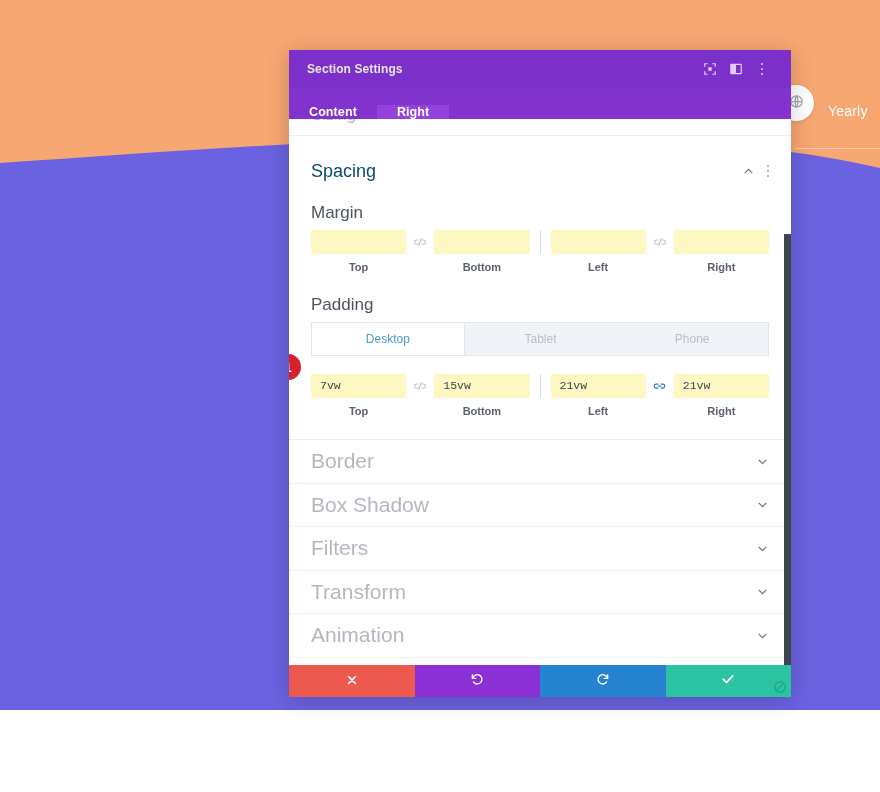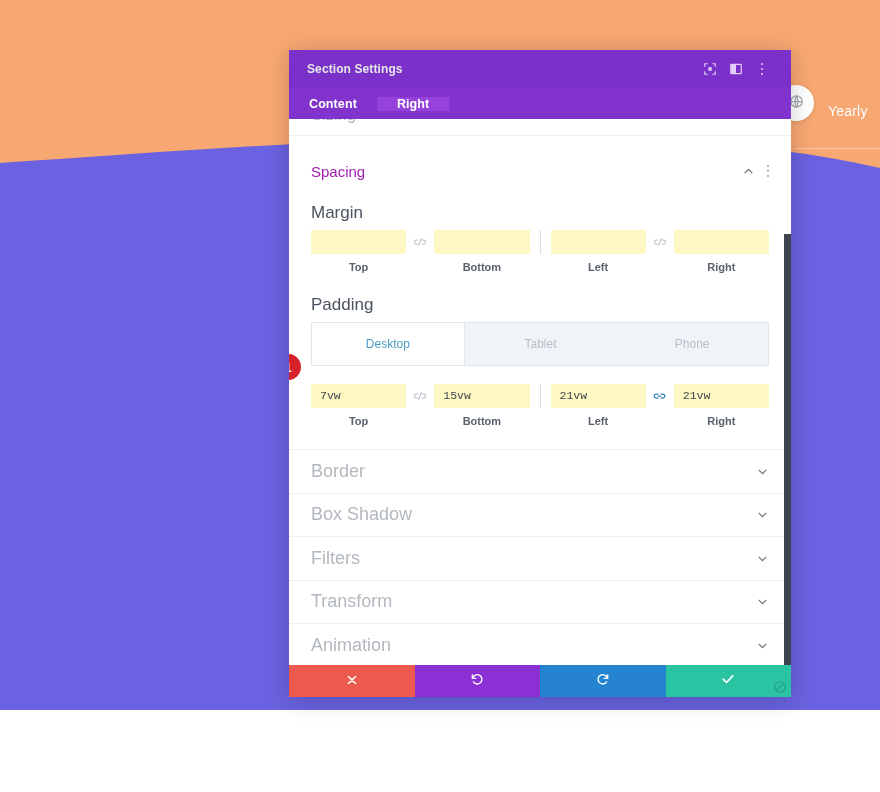--- a/index.html
+++ b/index.html
@@ -81,21 +81,21 @@
     color: #e4cdf7;
     flex: 0 0 auto;
   }
   .dots-v { display: flex; flex-direction: column; gap: 2.5px; align-items: center; }
   .dots-v i { width: 2.5px; height: 2.5px; border-radius: 50%; background: #e4cdf7; display: block; }
 
   
   #tabbar {
     height: 31px;
     background: #8233cd;
-    display: flex; align-items: center;
+    display: flex; align-items: flex-end;
     flex: 0 0 auto;
   }
   #tabbar .tab {
     padding: 0 20px;
     display: flex; align-items: center;
     color: #ffffff;
     font-size: 12.5px;
     font-weight: bold;
     letter-spacing: .1px;
   }
@@ -125,21 +125,21 @@
   
   #spacing {
     padding: 22px 22px 22px 22px;
     position: relative;
   }
   #spacing .sec-head {
     display: flex; align-items: center;
     margin-bottom: 19px;
   }
   #spacing .sec-head .sec-title {
-    font-size: 15px; color: #a21caf; flex: 1 1 auto;
+    font-size: 18px; color: #0c4a6e; flex: 1 1 auto;
   }
   #spacing .sec-head .head-ctrl {
     display: flex; align-items: center; gap: 12px;
   }
 
   .field-label {
     font-size: 17px; font-weight: normal; color: #4c5460;
     margin-bottom: 7px;
   }
 
@@ -171,21 +171,21 @@
   .link-btn {
     width: 28px; height: 24px;
     display: flex; align-items: center; justify-content: center;
     flex: 0 0 auto;
   }
 
   
   .resp-tabs {
     display: flex;
     border: 1px solid #e3e7ec;
-    height: 44px;
+    height: 34px;
     margin-bottom: 18px;
     background: #f0f3f7;
   }
   .resp-tabs .rt {
     flex: 1 1 0;
     display: flex; align-items: center; justify-content: center;
     font-size: 12px; color: #b7bfc9;
   }
   .resp-tabs .rt.active {
     background: #ffffff;
@@ -207,21 +207,21 @@
   }
 
   
   .collapsed-row {
     height: 43.5px;
     display: flex; align-items: center;
     padding: 0 22px;
     border-top: 1px solid #eceef0;
   }
   .collapsed-row .sec-title {
-    font-size: 18px; color: #b3b8bf; flex: 1 1 auto;
+    font-size: 21px; color: #b3b8bf; flex: 1 1 auto;
   }
 
   
   #help-row {
     border-top: 1px solid #eceef0;
     height: 62px;
     display: flex; align-items: center; justify-content: center;
     gap: 7px;
   }
   .help-circle {

